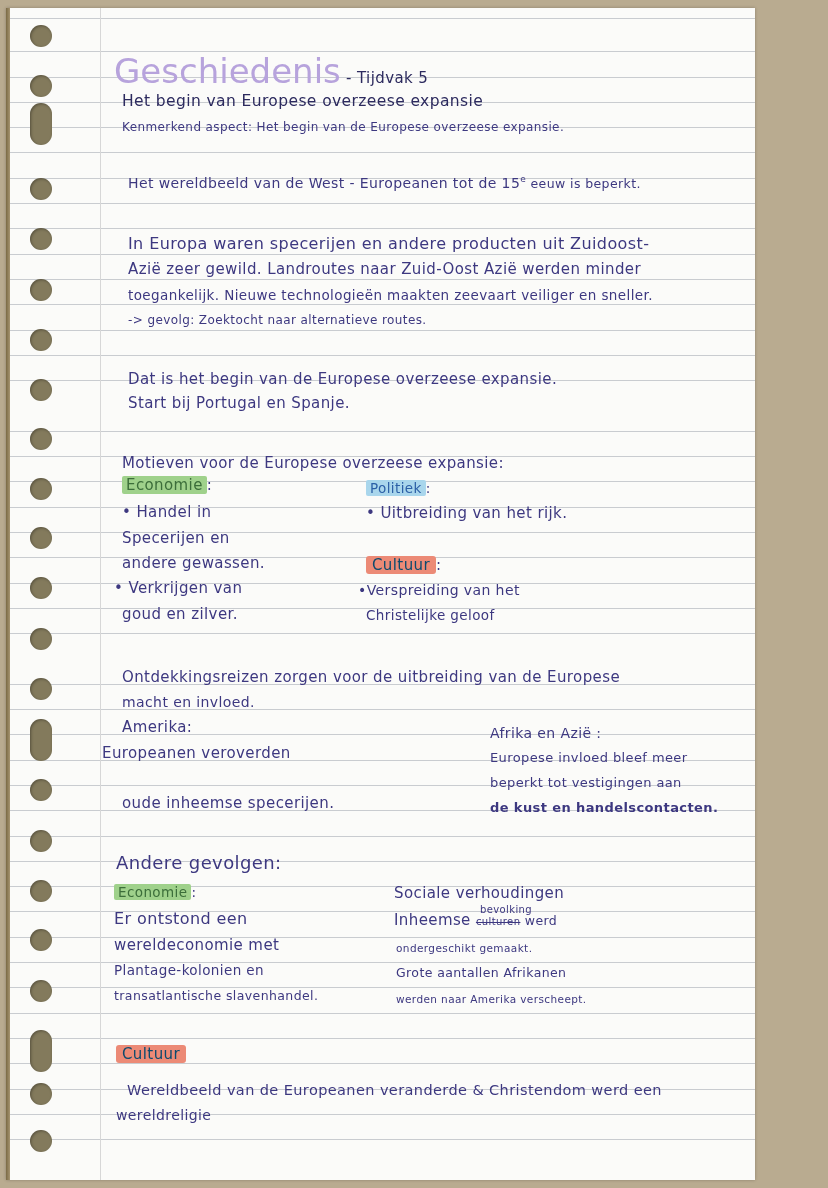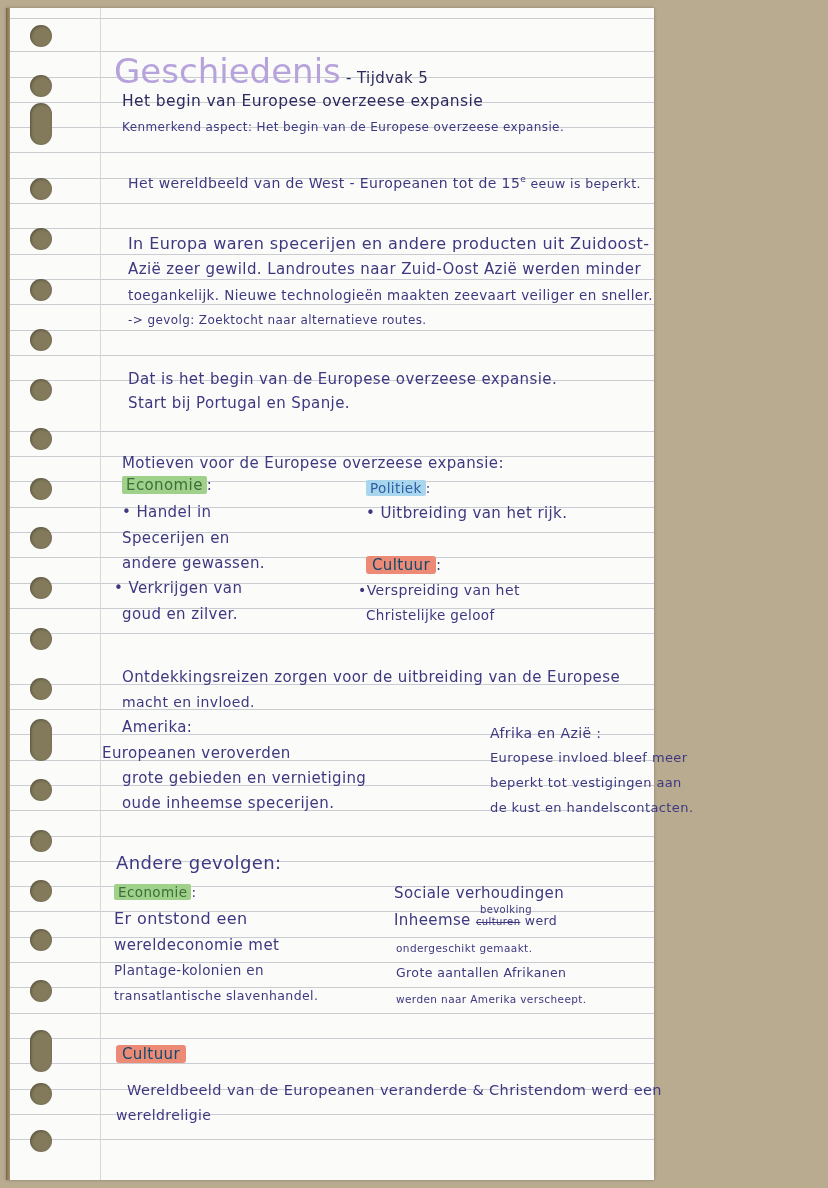--- a/index.html
+++ b/index.html
@@ -3,21 +3,21 @@
 <meta charset="utf-8">
 <style>
   html, body { margin: 0; padding: 0; }
   body {
     width: 828px; height: 1188px; overflow: hidden;
     background: #b9ab90;
     position: relative;
     font-family: "DejaVu Sans", sans-serif;
   }
   .page {
-    position: absolute; left: 6px; top: 8px; width: 648px; height: 1172px;
+    position: absolute; left: 6px; top: 8px; width: 749px; height: 1172px;
     background: #fbfbf9;
     background-image: repeating-linear-gradient(to bottom,
       transparent 0px, transparent 24.3px, #c9ccd0 24.3px, #c9ccd0 25.3px);
     background-position: 0 19px;
     box-shadow: 0 0 3px rgba(0,0,0,0.25);
   }
   .page::before {
     content: ""; position: absolute; left: 0; top: 0; width: 4px; height: 100%;
     background: linear-gradient(to right, #7a6a45, #a69470);
   }
@@ -127,27 +127,26 @@
     <span class="hl-red">Cultuur</span><span>:</span>
   </div>
   <div class="txt" style="left:352px; top:573px; font-size:14px;">•Verspreiding van het</div>
   <div class="txt" style="left:360px; top:598px; font-size:13.5px;">Christelijke geloof</div>
 
   <div class="txt" style="left:116px; top:660px; font-size:15px;">Ontdekkingsreizen zorgen voor de uitbreiding van de Europese</div>
   <div class="txt" style="left:116px; top:685px; font-size:14px;">macht en invloed.</div>
 
   <div class="txt" style="left:116px; top:710px;">Amerika:</div>
   <div class="txt" style="left:96px; top:736px;">Europeanen veroverden</div>
-  <div class="txt" style="left:116px; top:761px;">grote gebieden en vernietiging</div>
   <div class="txt" style="left:116px; top:786px;">oude inheemse specerijen.</div>
 
   <div class="txt" style="left:484px; top:716px; font-size:14px;">Afrika en Azië :</div>
   <div class="txt" style="left:484px; top:741px; font-size:13px;">Europese invloed bleef meer</div>
   <div class="txt" style="left:484px; top:766px; font-size:13px;">beperkt tot vestigingen aan</div>
-  <div class="txt" style="left:484px; top:791px; font-size:13px;">de kust en handelscontacten.</div>
+  <div class="txt" style="left:484px; top:791px; font-size:13px;font-weight:bold;">de kust en handelscontacten.</div>
 
   <div class="txt" style="left:110px; top:846px; font-size:18px;">Andere gevolgen:</div>
 
   <div class="txt" style="left:108px; top:875px; font-size:13.5px;">
     <span class="hl-green">Economie</span><span>:</span>
   </div>
   <div class="txt" style="left:108px; top:902px; font-size:16px;">Er ontstond een</div>
   <div class="txt" style="left:108px; top:928px; font-size:15px;">wereldeconomie met</div>
   <div class="txt" style="left:108px; top:953px; font-size:13.5px;">Plantage-kolonien en</div>
   <div class="txt" style="left:108px; top:979px; font-size:12.5px;">transatlantische slavenhandel.</div>

